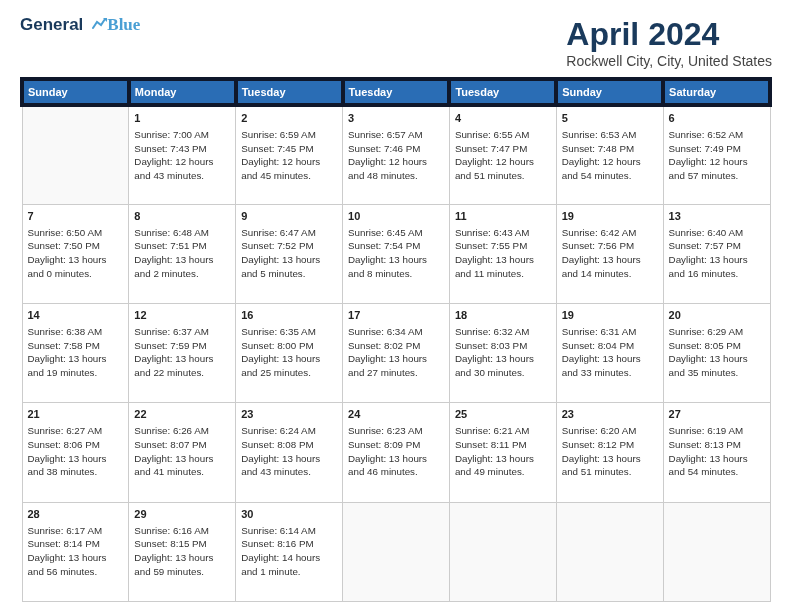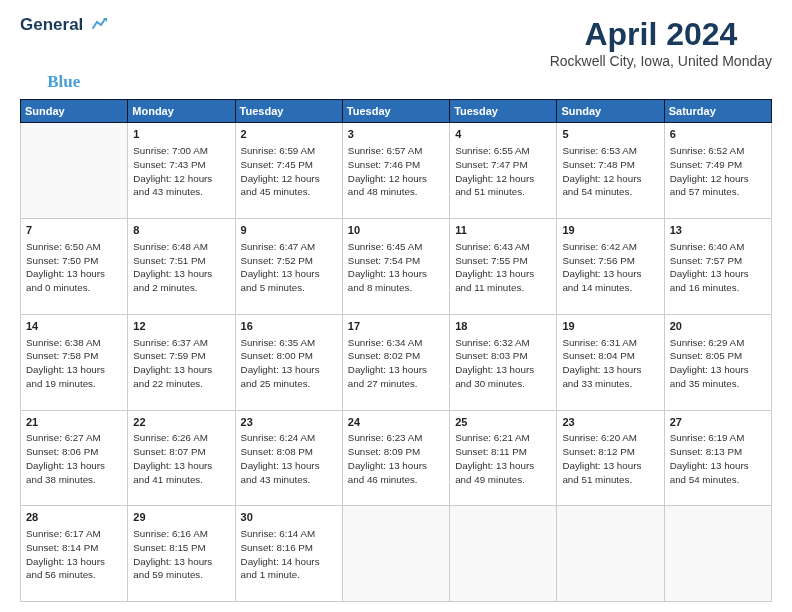--- a/index.html
+++ b/index.html
@@ -22,21 +22,21 @@
       justify-content: space-between;
       align-items: flex-start;
       margin-bottom: 8px;
     }
     .logo {
       display: flex;
       flex-direction: column;
       align-items: flex-start;
     }
     .title-block {
-      text-align: center;
+      text-align: left;
     }
     .main-title {
       font-size: 32px;
       font-weight: bold;
       color: #1a3a5c;
     }
     .subtitle {
       font-size: 14px;
       color: #444;
     }
@@ -46,21 +46,21 @@
       width: 100%;
       font-size: 10.5px;
     }
     .calendar th {
       background: #2a6db5;
       color: #fff;
       padding: 5px 4px;
       text-align: left;
       font-size: 11px;
       font-weight: 600;
-      border: 1px solid #0f172a;
+      border: 4px solid #0f172a;
     }
     .calendar td {
       border: 1px solid #ccc;
       vertical-align: top;
       padding: 4px 5px;
       width: calc(100% / 7);
       height: 88px;
       color: #333;
       font-size: 10px;
       line-height: 1.35;
@@ -81,34 +81,34 @@
       line-height: 1.3;
       margin-top: 42px;
     }
   </style>
 </head>
 <body>
 
 <div class="page">
   <div class="header">
     <div class="logo">
-    <div style="display:flex;flex-direction:column;align-items:center;line-height:1.1;gap:38px;">
+    <div style="display:flex;flex-direction:row;align-items:center;line-height:1.1;">
       <div style="display:flex;align-items:center;">
         <span style="font-size:17px;font-weight:bold;color:#1a3a5c;">General</span>
         <svg width="22" height="14" viewBox="0 0 22 14" style="margin-left:2px;">
           <polyline points="8,10 12,4 16,7 20,1" stroke="#4a9fd4" stroke-width="2" fill="none" stroke-linecap="round"></polyline>
           <polygon points="18,0 22,0 22,4" fill="#4a9fd4"></polygon>
         </svg>
       </div>
       <span style="font-size:17px;font-weight:bold;color:#4a9fd4;font-family:Liberation Serif, serif;">Blue</span>
     </div>
   </div>
     <div class="title-block">
       <div class="main-title">April 2024</div>
-      <div class="subtitle">Rockwell City, Iowa, United Monday</div>
+      <div class="subtitle">Rockwell City, City, United States</div>
     </div>
   </div>
 
   <table class="calendar">
     <thead>
       <tr>
         <th>Sunday</th>
         <th>Monday</th>
         <th>Tuesday</th>
         <th>Tuesday</th>

